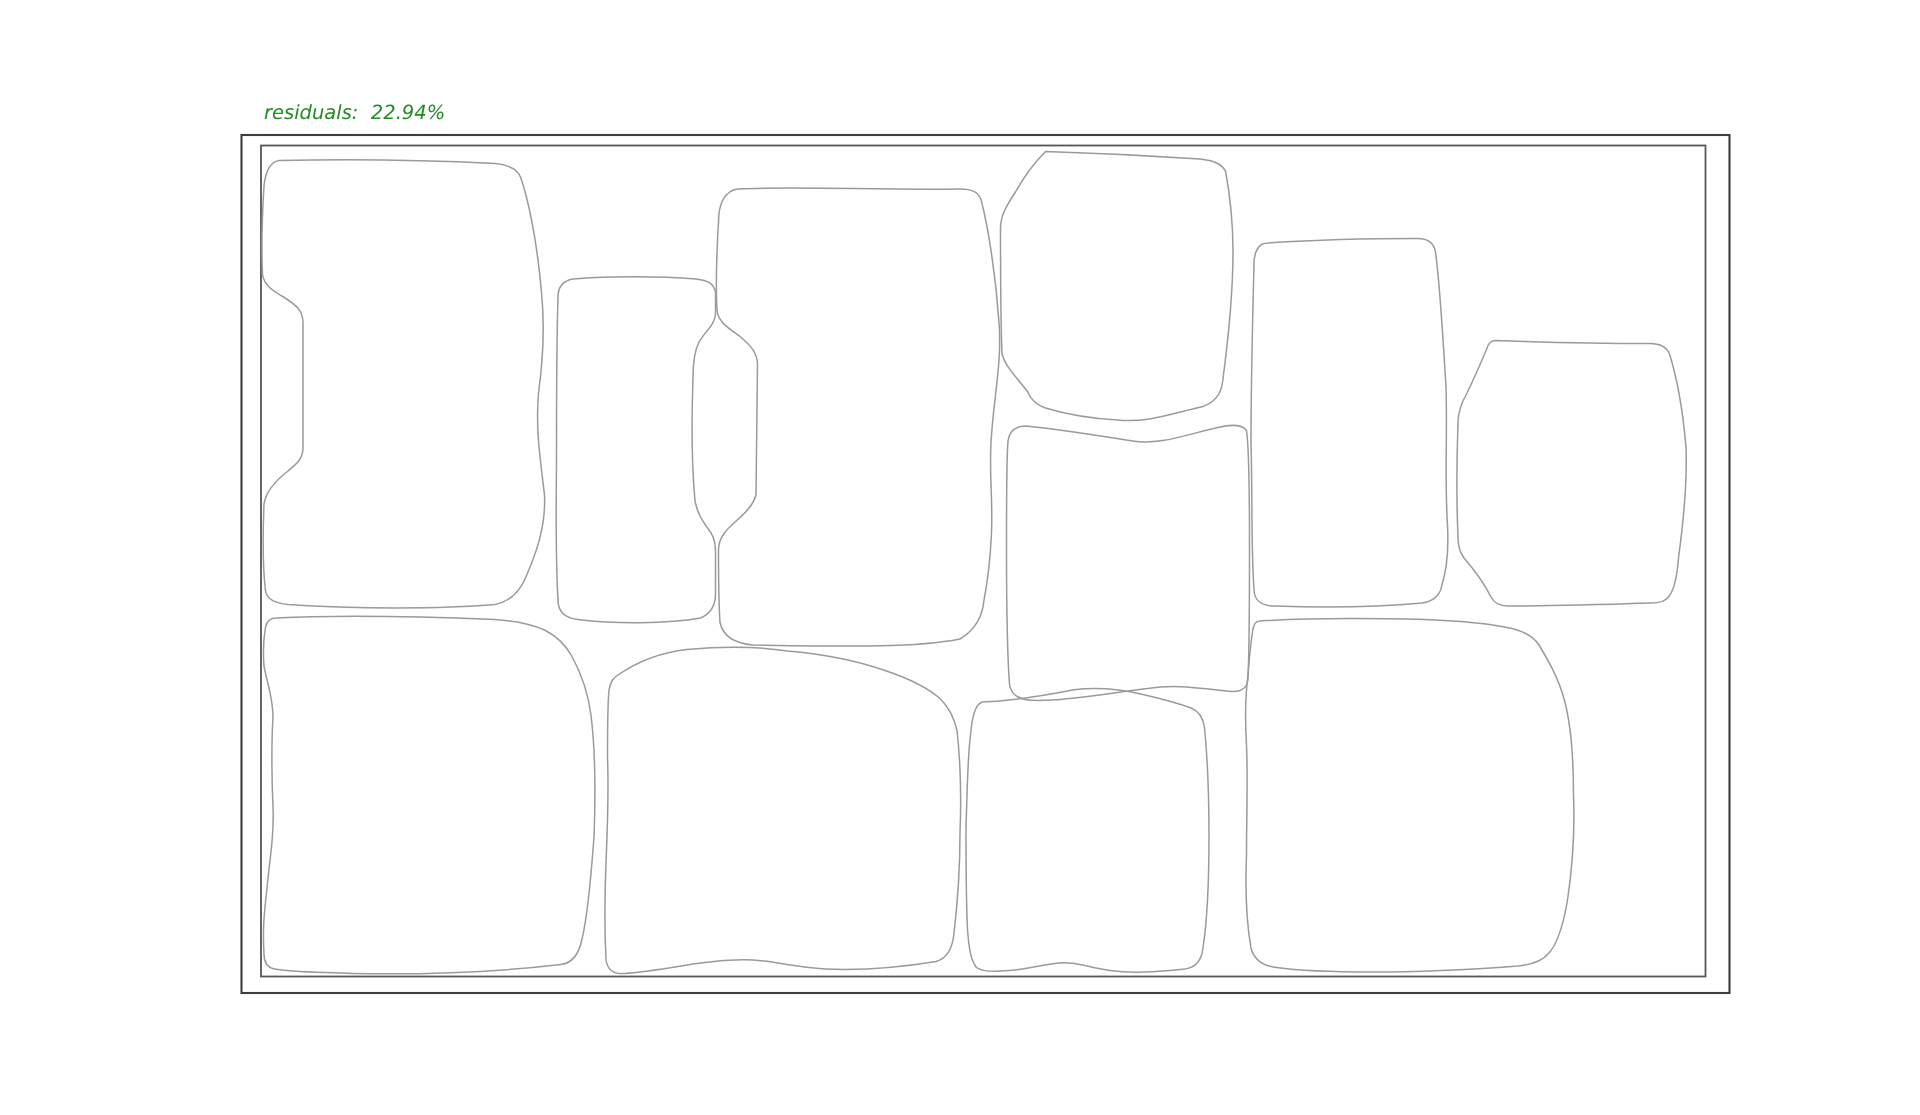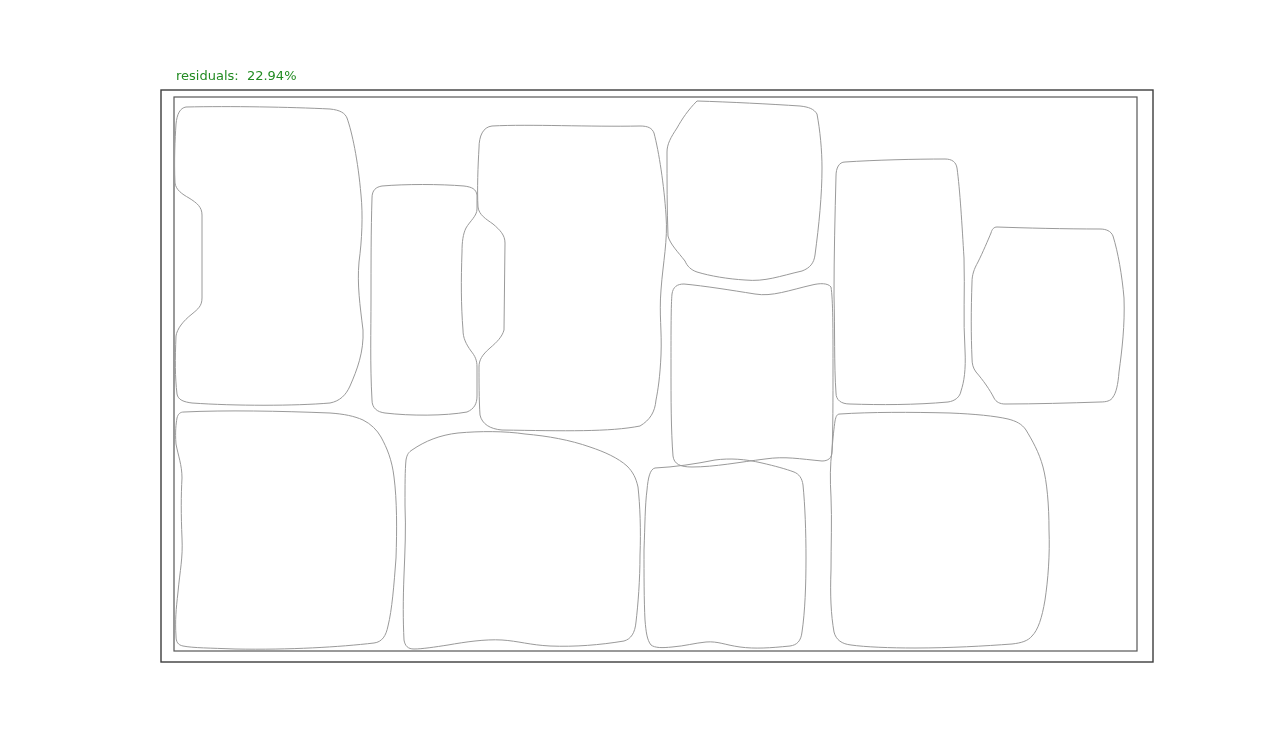--- a/index.html
+++ b/index.html
@@ -15,20 +15,21 @@
     background: #ffffff;
     overflow: hidden;
   }
   .residuals-label {
     position: absolute;
     left: 176px;
     top: 68px;
     font-size: 13px;
     line-height: 16px;
     white-space: pre;
+    font-style: italic;
   }
   svg.figure {
     position: absolute;
     left: 0;
     top: 0;
   }
   svg.figure path.stone {
     fill: none;
     stroke-width: 1;
     stroke-linejoin: round;

